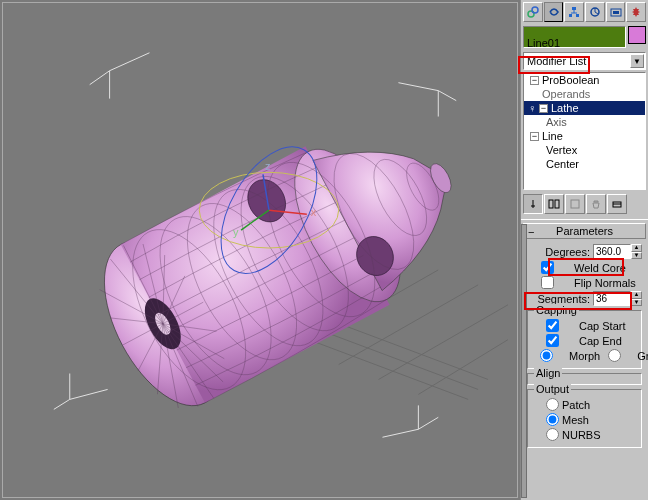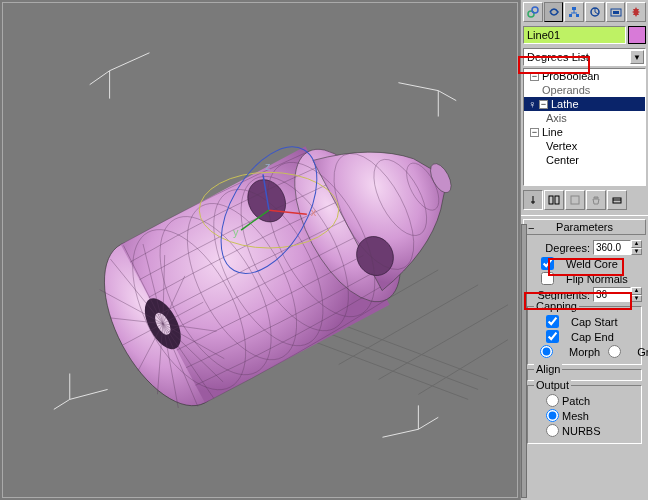--- a/index.html
+++ b/index.html
@@ -6,21 +6,21 @@
   body { background: #808080; width: 648px; height: 500px; position: relative; overflow: hidden; }
   .viewport { position: absolute; left: 0; top: 0; width: 520px; height: 500px; background: #7a7a7a; }
   .viewport-border { position: absolute; top: 2px; left: 2px; right: 2px; bottom: 2px; border: 1px solid #aaa; }
   .model-area { position: absolute; top: 10px; left: 10px; width: 498px; height: 480px; display:flex; align-items:center; justify-content:center; }
   .model-area svg { display:block; }
   .sidebar { position: absolute; right: 0; top: 0; width: 128px; height: 500px; background: #c3c3c3; border-left: 1px solid #888; }
   .tab-icons { display:flex; padding:2px 2px 4px 2px; gap:1px; }
   .tab-icons .icon-btn { width: 20px; height: 20px; background:#c3c3c3; border:1px solid #808080; border-top-color:#fff; border-left-color:#fff; display:flex; align-items:center; justify-content:center; cursor:pointer; }
   .tab-icons .icon-btn.active { border:1px solid #000; border-top-color:#808080; border-left-color:#808080; background:#b0b0b0; }
   .name-row { display:flex; padding:0 2px 2px 2px; gap:2px; }
-  .name-field { flex:1; height:18px; background:#bef264; border:1px solid #808080; border-right-color:#fff; border-bottom-color:#fff; padding:2px 3px; }
+  .name-field { flex:1; height:18px; background:#4d7c0f; border:1px solid #808080; border-right-color:#fff; border-bottom-color:#fff; padding:10px 3px; }
   .color-swatch { width:18px; height:18px; background:#d87ad8; border:1px solid #000; cursor:pointer; }
   .dropdown { margin:2px; height:18px; background:#fff; border:1px solid #808080; border-right-color:#fff; border-bottom-color:#fff; display:flex; align-items:center; padding:0 3px; justify-content:space-between; position:relative; }
   .dropdown .arr { width:14px; height:14px; background:#c3c3c3; border:1px solid #fff; border-right-color:#808080; border-bottom-color:#808080; display:flex; align-items:center; justify-content:center; font-size:8px; position:absolute; right:1px; top:1px; }
   .highlight-red { position:absolute; border:2px solid #d00; pointer-events:none; }
   .stack { margin:2px; background:#fff; border:1px solid #808080; border-right-color:#fff; border-bottom-color:#fff; height: 118px; overflow:hidden; }
   .stack-item { padding:1px 2px 1px 6px; display:flex; align-items:center; gap:3px; cursor:pointer; }
   .stack-item.selected { background:#0a246a; color:#fff; }
   .stack-item .exp { width:9px; height:9px; border:1px solid #888; background:#fff; color:#000; font-size:9px; line-height:7px; text-align:center; }
   .sub { padding-left: 22px; }
   .sub-upper { padding-left: 18px; color:#666; }
@@ -30,21 +30,21 @@
   .rollout { margin:2px 2px 0 2px; }
   .rollout-header { height:16px; background:#c3c3c3; border:1px solid #fff; border-right-color:#808080; border-bottom-color:#808080; text-align:center; line-height:14px; cursor:pointer; position:relative; }
   .rollout-header .minus { position:absolute; left:4px; top:1px; }
   .rollout-body { padding:3px 4px; }
   .param-row { display:flex; align-items:center; justify-content:flex-start; gap:3px; margin:2px 0; }
   .param-row label { flex:1; text-align:right; }
   .spinner { display:flex; }
   .spinner input { width:38px; height:15px; border:1px solid #808080; border-right-color:#fff; border-bottom-color:#fff; padding:0 2px; font-size:10px; text-align:left; background:#fff; }
   .spinner .spins { display:flex; flex-direction:column; }
   .spinner .spins div { width:11px; height:7.5px; background:#c3c3c3; border:1px solid #fff; border-right-color:#808080; border-bottom-color:#808080; font-size:6px; line-height:5px; text-align:center; cursor:pointer; }
-  .check-row { display:flex; align-items:center; gap:12px; margin:2px 0 2px 14px; }
+  .check-row { display:flex; align-items:center; gap:20px; margin:2px 0 2px 14px; }
   .check-row input { margin:0; }
   .group { border:1px solid #808080; border-right-color:#fff; border-bottom-color:#fff; margin:4px 0 2px 0; padding:6px 4px 4px 4px; position:relative; }
   .group-title { position:absolute; top:-7px; left:6px; background:#c3c3c3; padding:0 2px; }
   .btn-row { display:flex; gap:2px; margin:2px 0; }
   .btn { height:18px; border:1px solid #fff; border-right-color:#808080; border-bottom-color:#808080; background:#c3c3c3; padding:0 4px; display:flex; align-items:center; justify-content:center; cursor:pointer; min-width:24px; }
   .radio-row { display:flex; align-items:center; gap:3px; margin:2px 0 2px 14px; }
   .radio-inline { display:flex; gap:8px; margin:2px 0 2px 8px; align-items:center; }
   .radio-inline label { display:flex; align-items:center; gap:16px; }
   .sep { height:1px; background:#808080; border-bottom:1px solid #fff; margin:3px 0; }
   .scroll-track { position:absolute; left:521px; top:224px; width:6px; bottom:2px; background:#9e9e9e; border:1px solid #707070; }
@@ -195,21 +195,21 @@
         </svg>
       </div>
   </div>
 
   <div class="name-row">
     <div class="name-field">Line01</div>
     <div class="color-swatch"></div>
   </div>
 
   <div class="dropdown">
-    <span>Degrees List</span>
+    <span>Modifier List</span>
     <div class="arr">▼</div>
   </div>
 
   <div class="stack">
     <div class="stack-item">
       <span class="exp">−</span>
       <span>ProBoolean</span>
     </div>
     <div class="stack-item sub-upper">
         <span>Operands</span>

